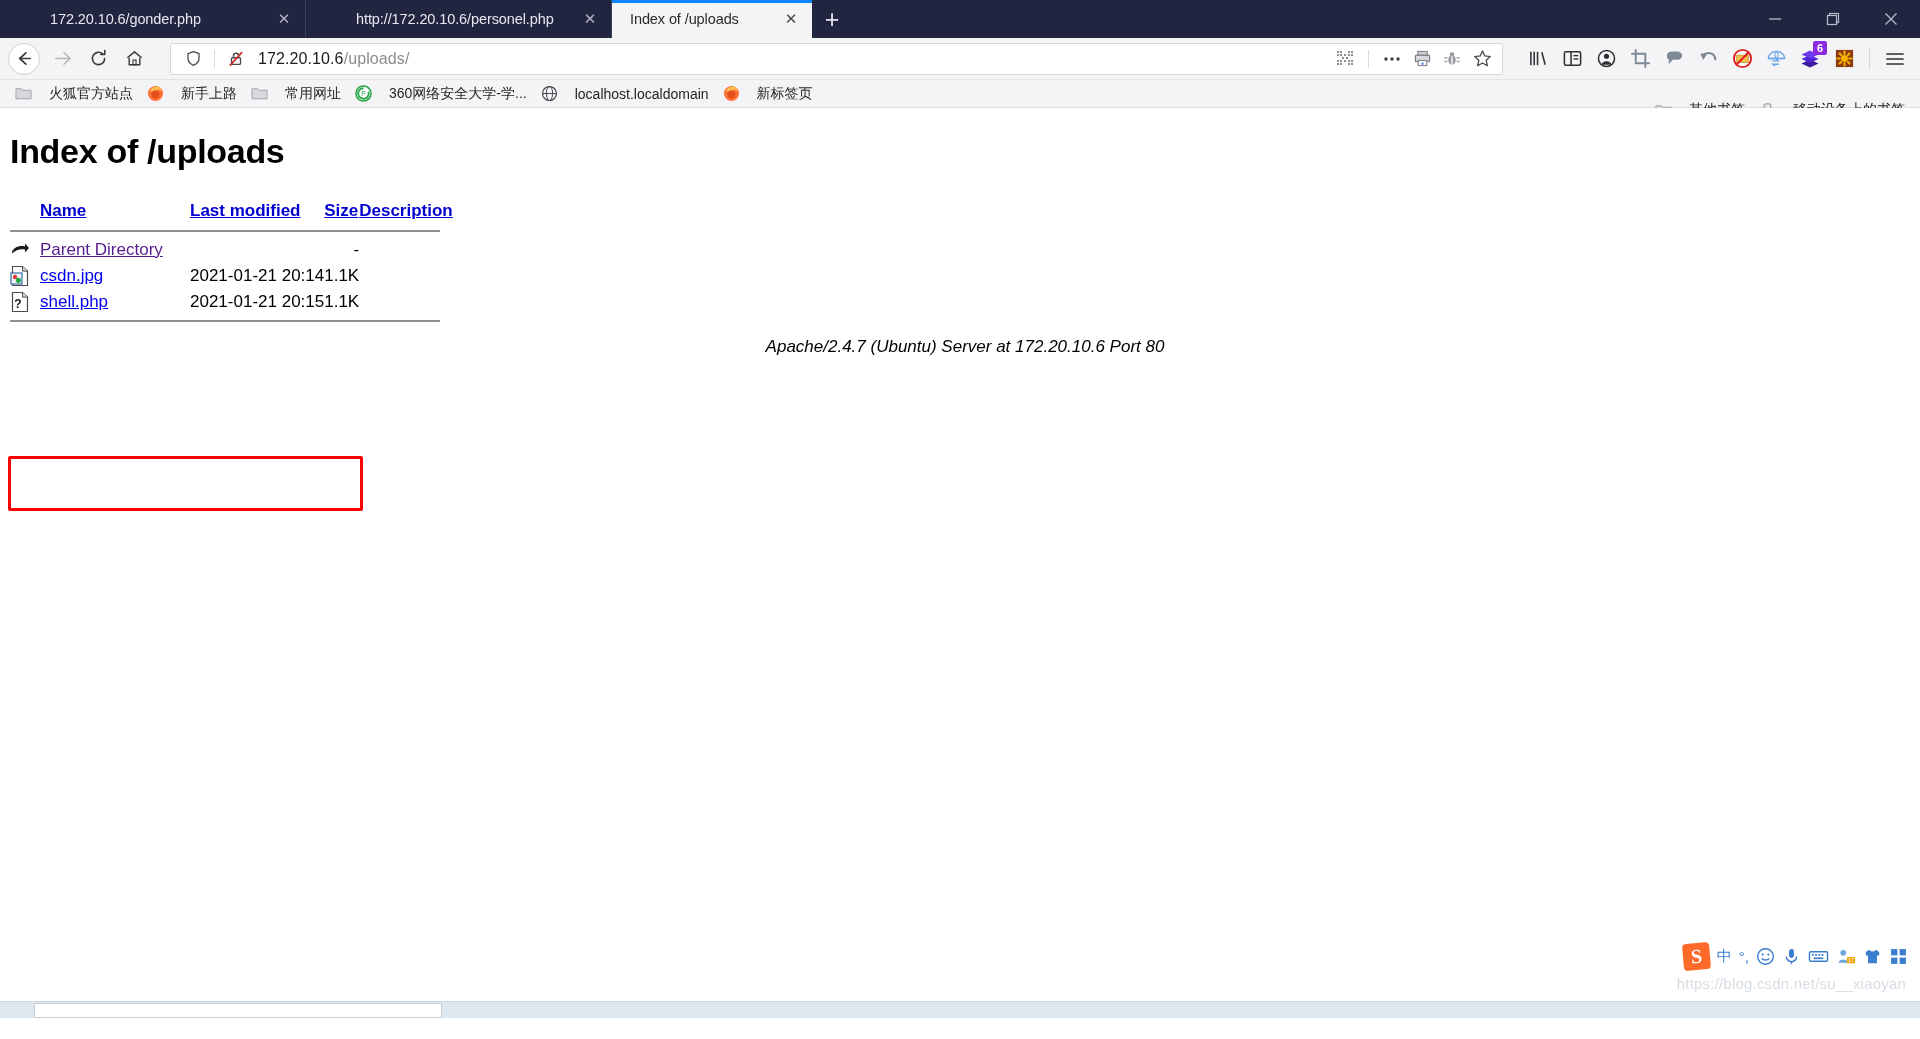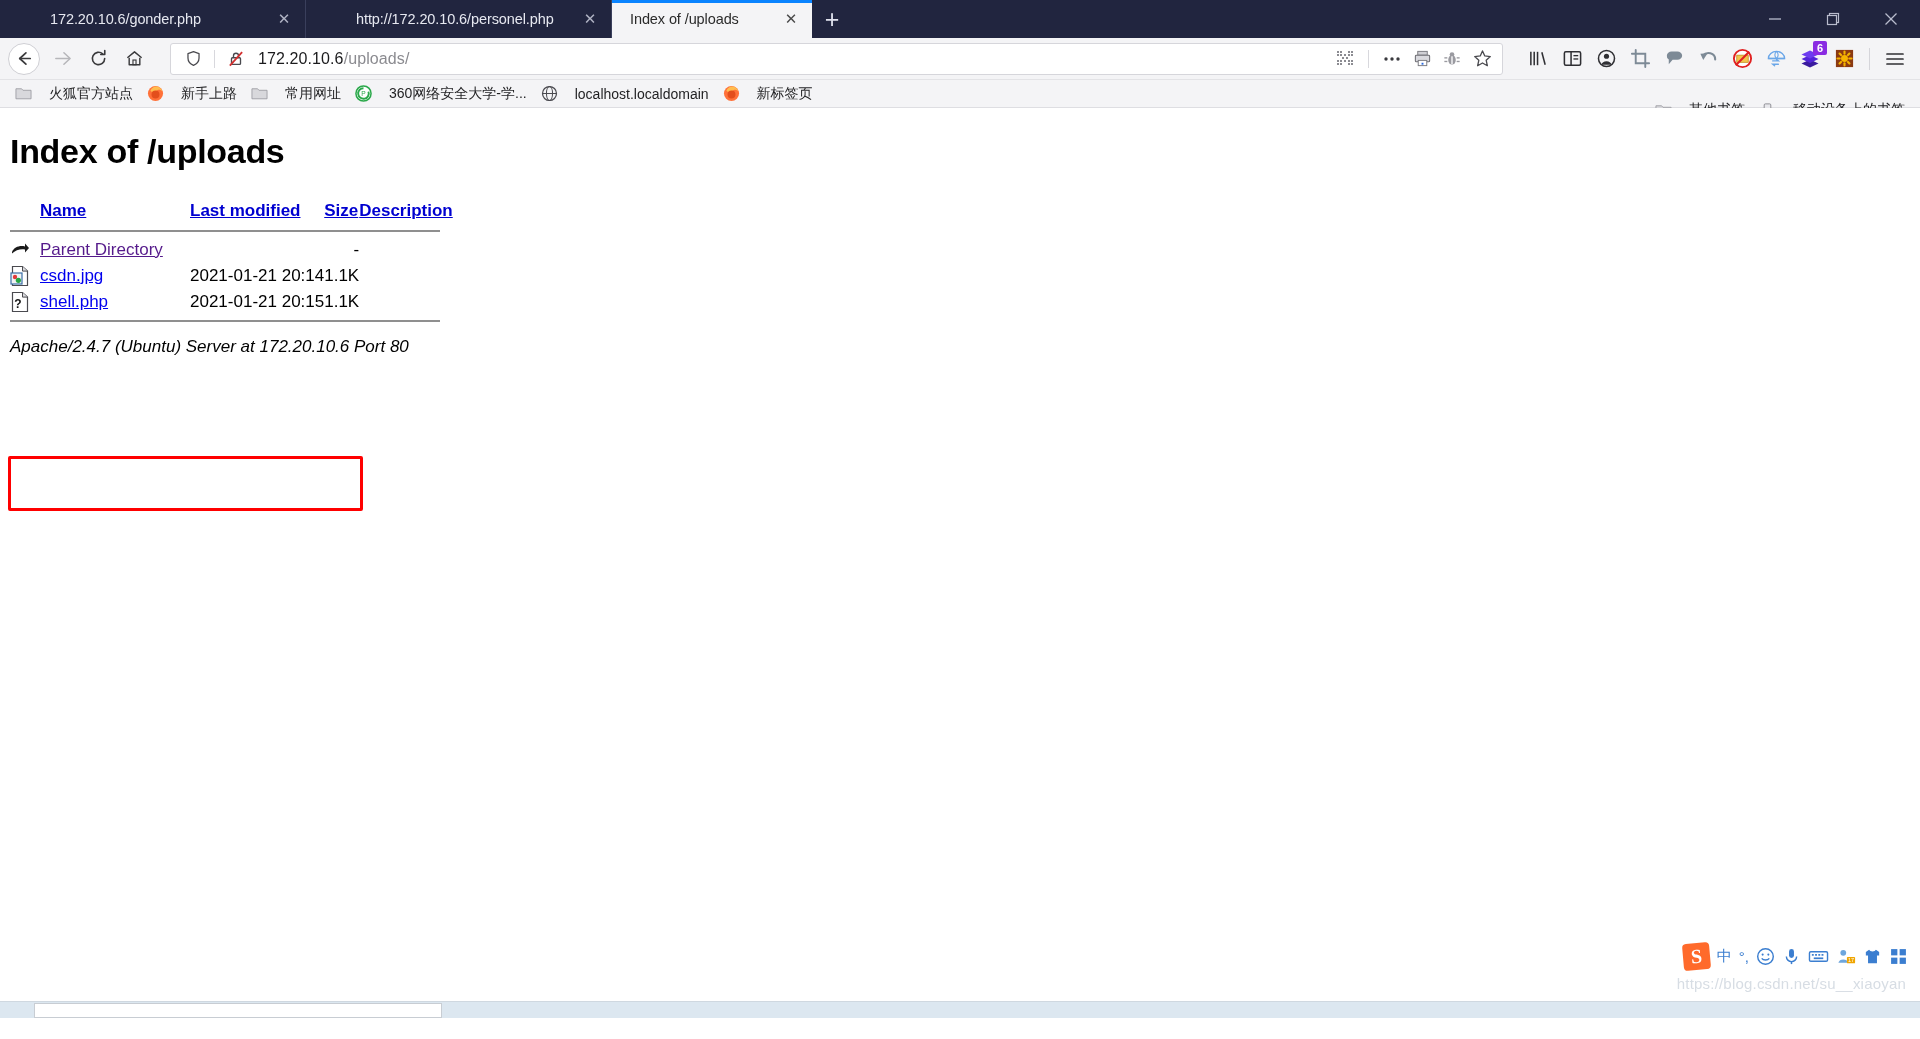--- a/index.html
+++ b/index.html
@@ -241,20 +241,21 @@
     width: 430px;
     margin: 5px 0;
   }
   a.file { color: #0000ee; text-decoration: underline; }
   a.parent { color: #551a8b; }
   .footer-addr {
     font-style: italic;
     font-size: 17px;
     color: #000;
     margin: 10px 0 0 10px;
+    text-align: center;
   }
   .redbox {
     position: absolute;
     left: 8px;
     top: 348px;
     width: 355px;
     height: 55px;
     border: 3px solid #ff0000;
     border-radius: 2px;
     pointer-events: none;

